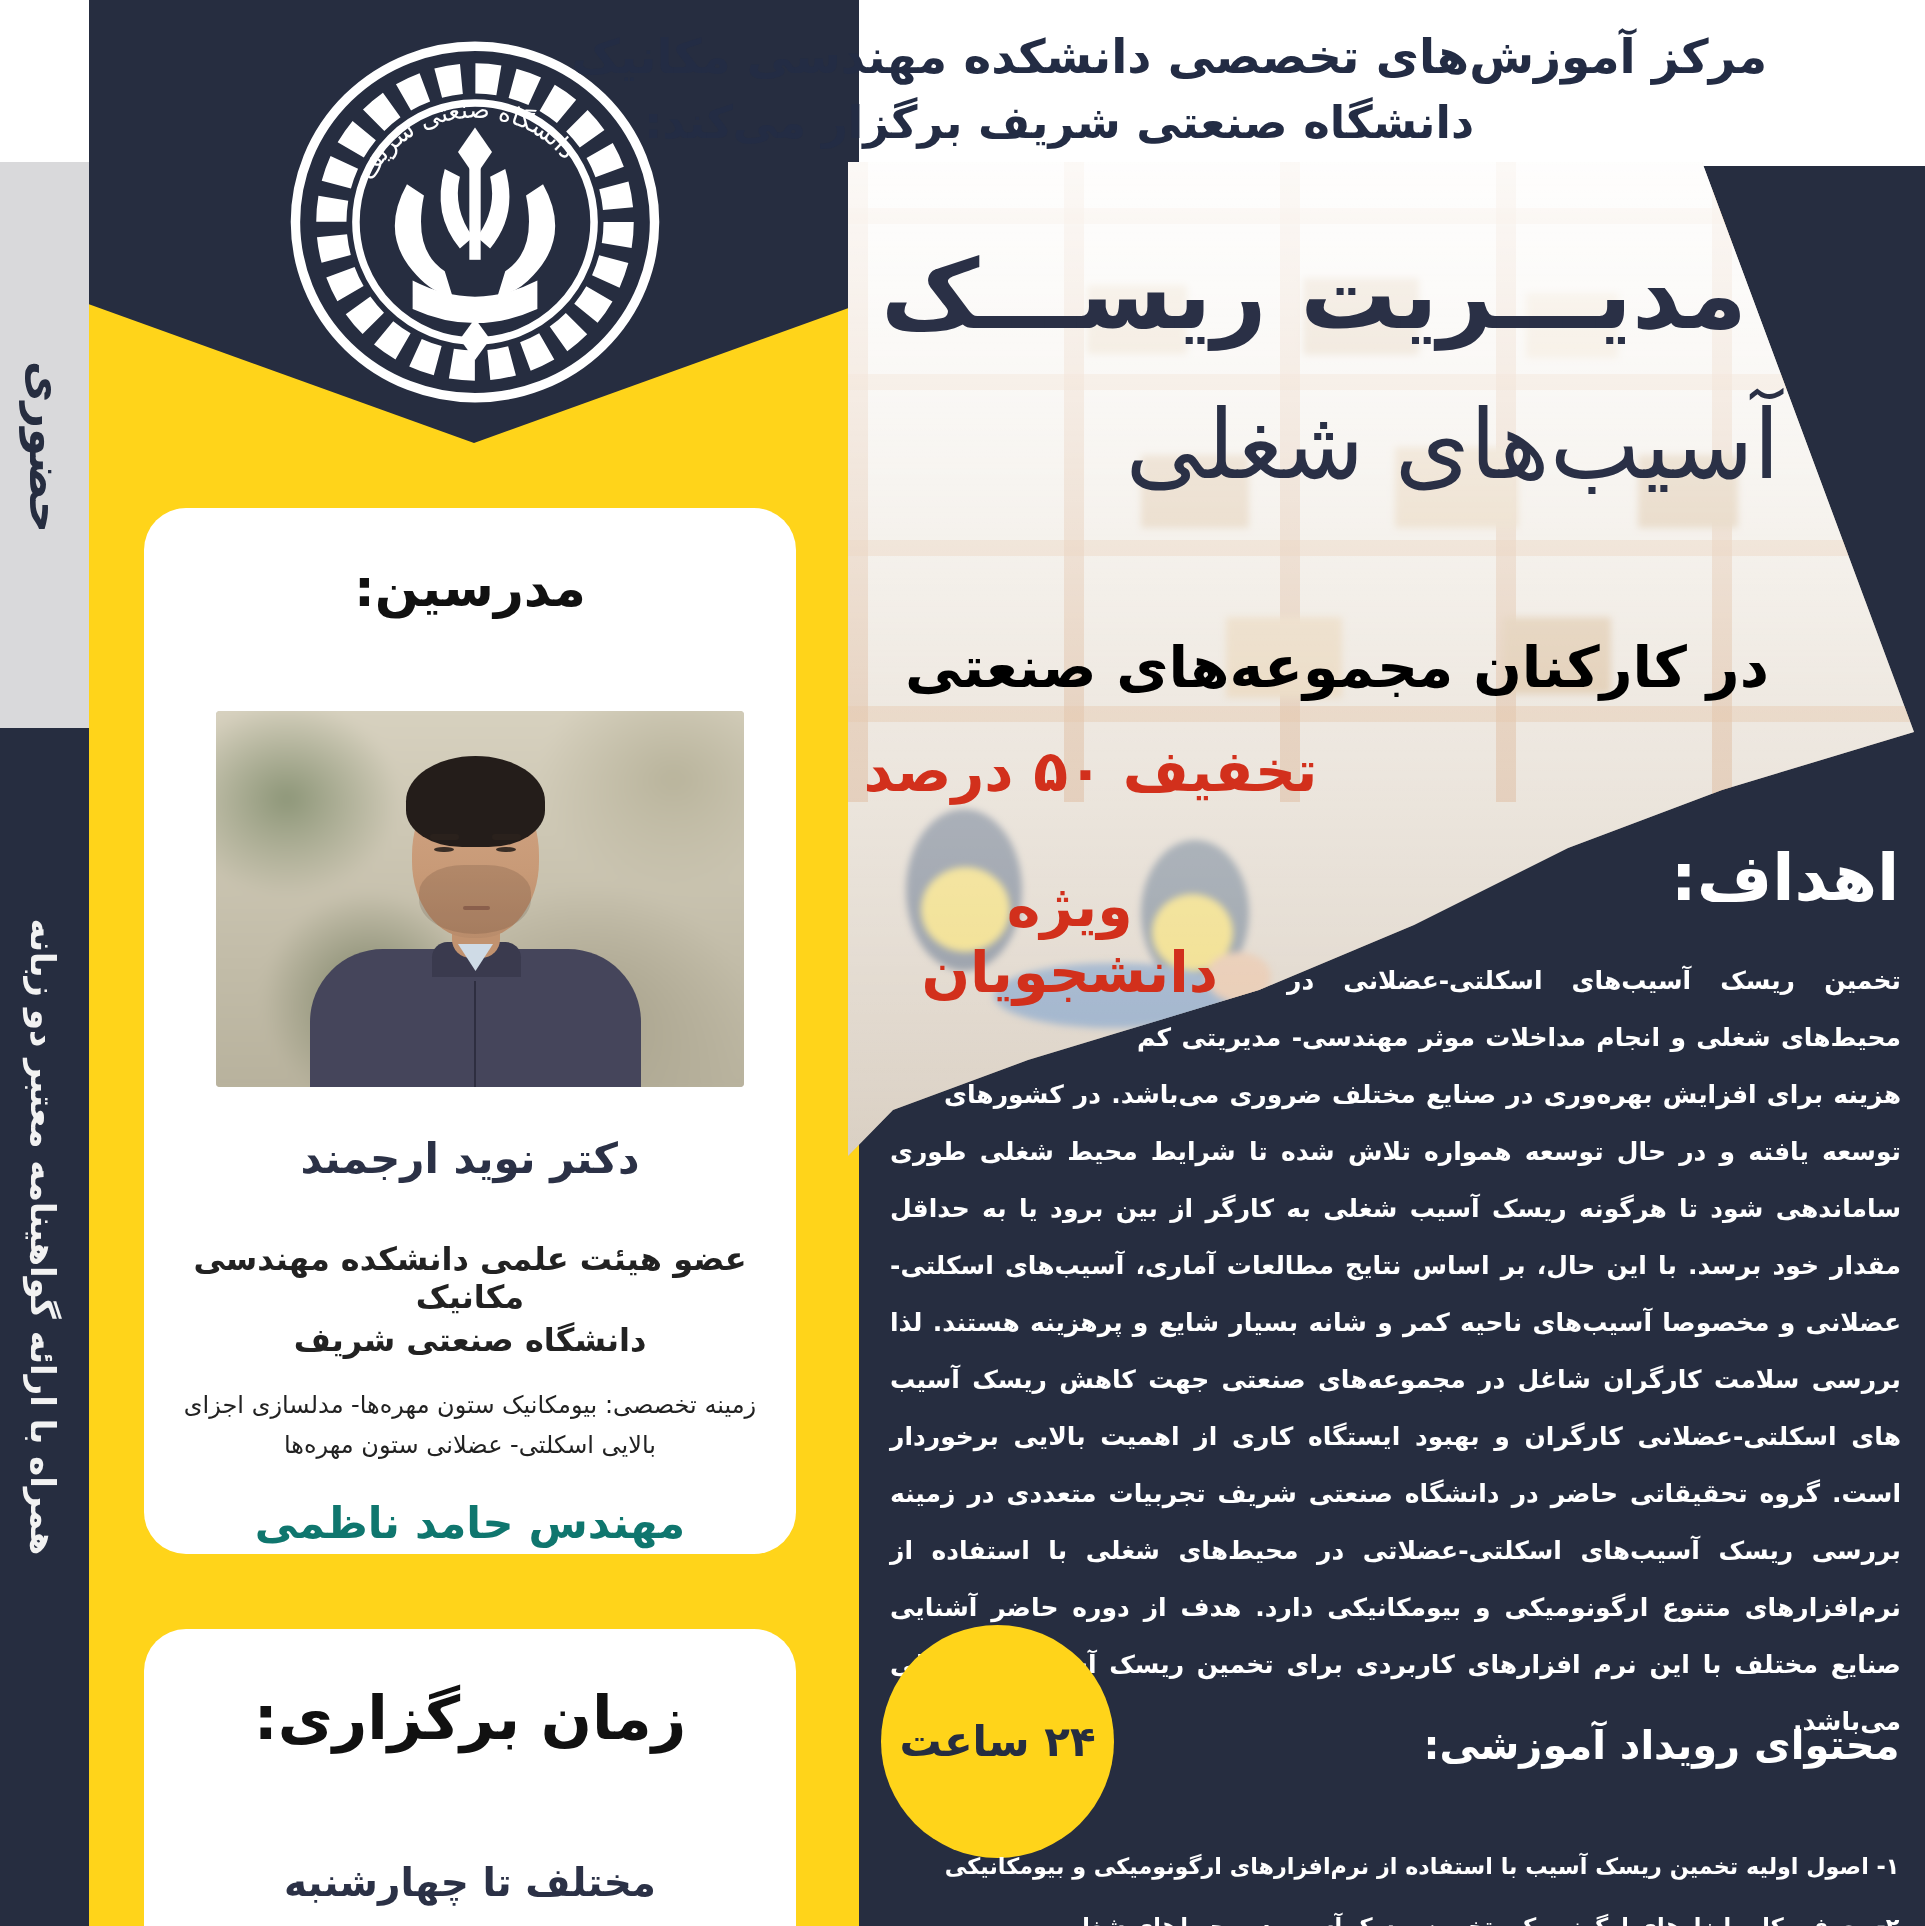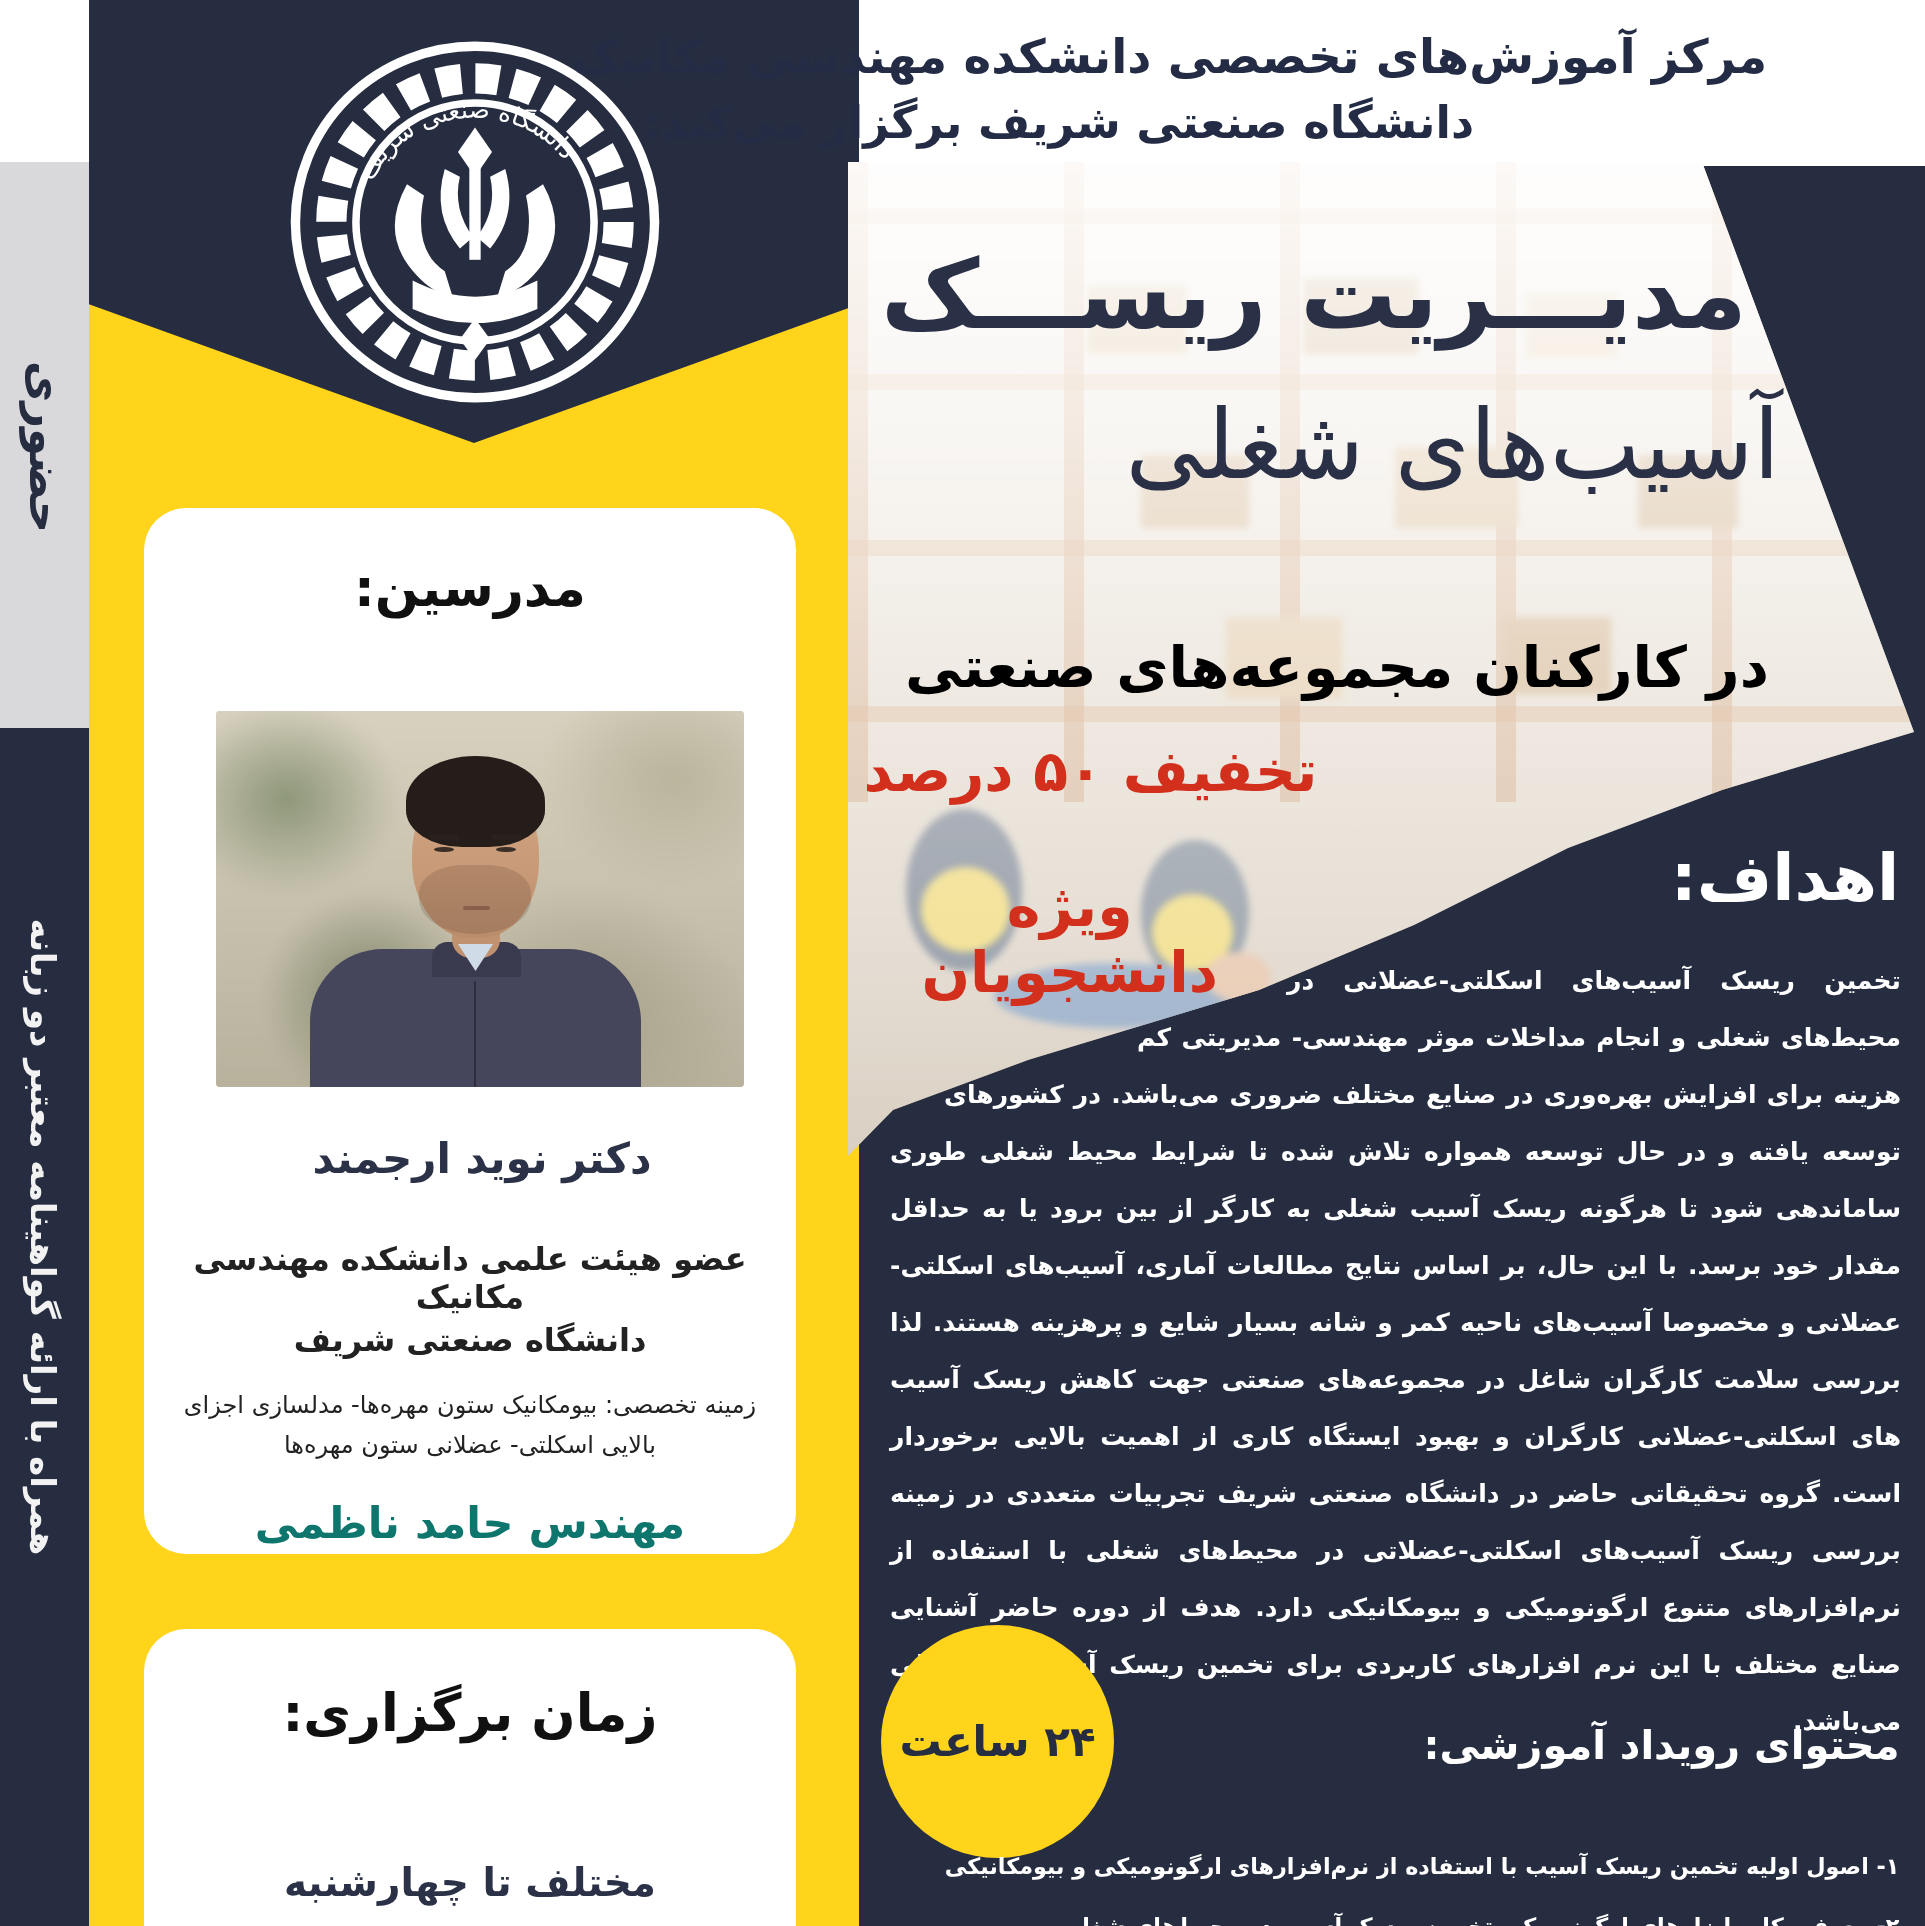--- a/index.html
+++ b/index.html
@@ -65,27 +65,27 @@
   .cont-h{right:26.6px;top:1722px;font-size:40px;font-weight:900;color:#fff;text-align:left;}
   .citem{right:26.6px;font-size:22.3px;font-weight:700;color:#fff;text-align:right;width:1071px;}
   .ci0{top:1853px;} .ci1{top:1913px;}
 
   
   .card{position:absolute;left:144px;width:652px;background:#fff;border-radius:42px;}
   .card1{top:508px;height:1046px;}
   .card2{top:1629px;height:462px;}
   .cc{position:absolute;left:0;width:100%;text-align:center;}
   .c1-h{top:50px;font-size:52px;font-weight:900;color:#111;}
-  .c1-n1{top:626px;font-size:42px;font-weight:800;color:#2B3146;padding-left:12px;}
+  .c1-n1{top:626px;font-size:42px;font-weight:800;color:#2B3146;}
   .c1-r1{top:732px;font-size:32px;font-weight:700;color:#222;}
   .c1-r2{top:813px;font-size:32px;font-weight:700;color:#222;}
   .c1-e1{top:883px;font-size:24px;color:#222;}
   .c1-e2{top:923px;font-size:24px;color:#222;}
   .c1-n2{top:990px;font-size:43px;font-weight:800;color:#0f766e;}
-  .c2-h{top:54px;font-size:52px;font-weight:900;color:#111;}
+  .c2-h{top:54px;font-size:60px;font-weight:900;color:#111;}
   .c2-days{top:231px;font-size:39px;font-weight:700;color:#2B3146;}
 
   
   .iphoto{position:absolute;left:72px;top:203px;width:528px;height:376px;overflow:hidden;
           border-radius:3.9px;background:#cdc9b8;}
   .ip-bg{position:absolute;left:-11.6px;top:-11.6px;right:-11.6px;bottom:-11.6px;filter:blur(6.2px);
          background:
            radial-gradient(162px 139px at 15% 25%,#8d9678 0%,transparent 70%),
            radial-gradient(193px 162px at 85% 20%,#b9b49c 0%,transparent 70%),
            radial-gradient(231px 193px at 70% 80%,#a8a28c 0%,transparent 70%),

